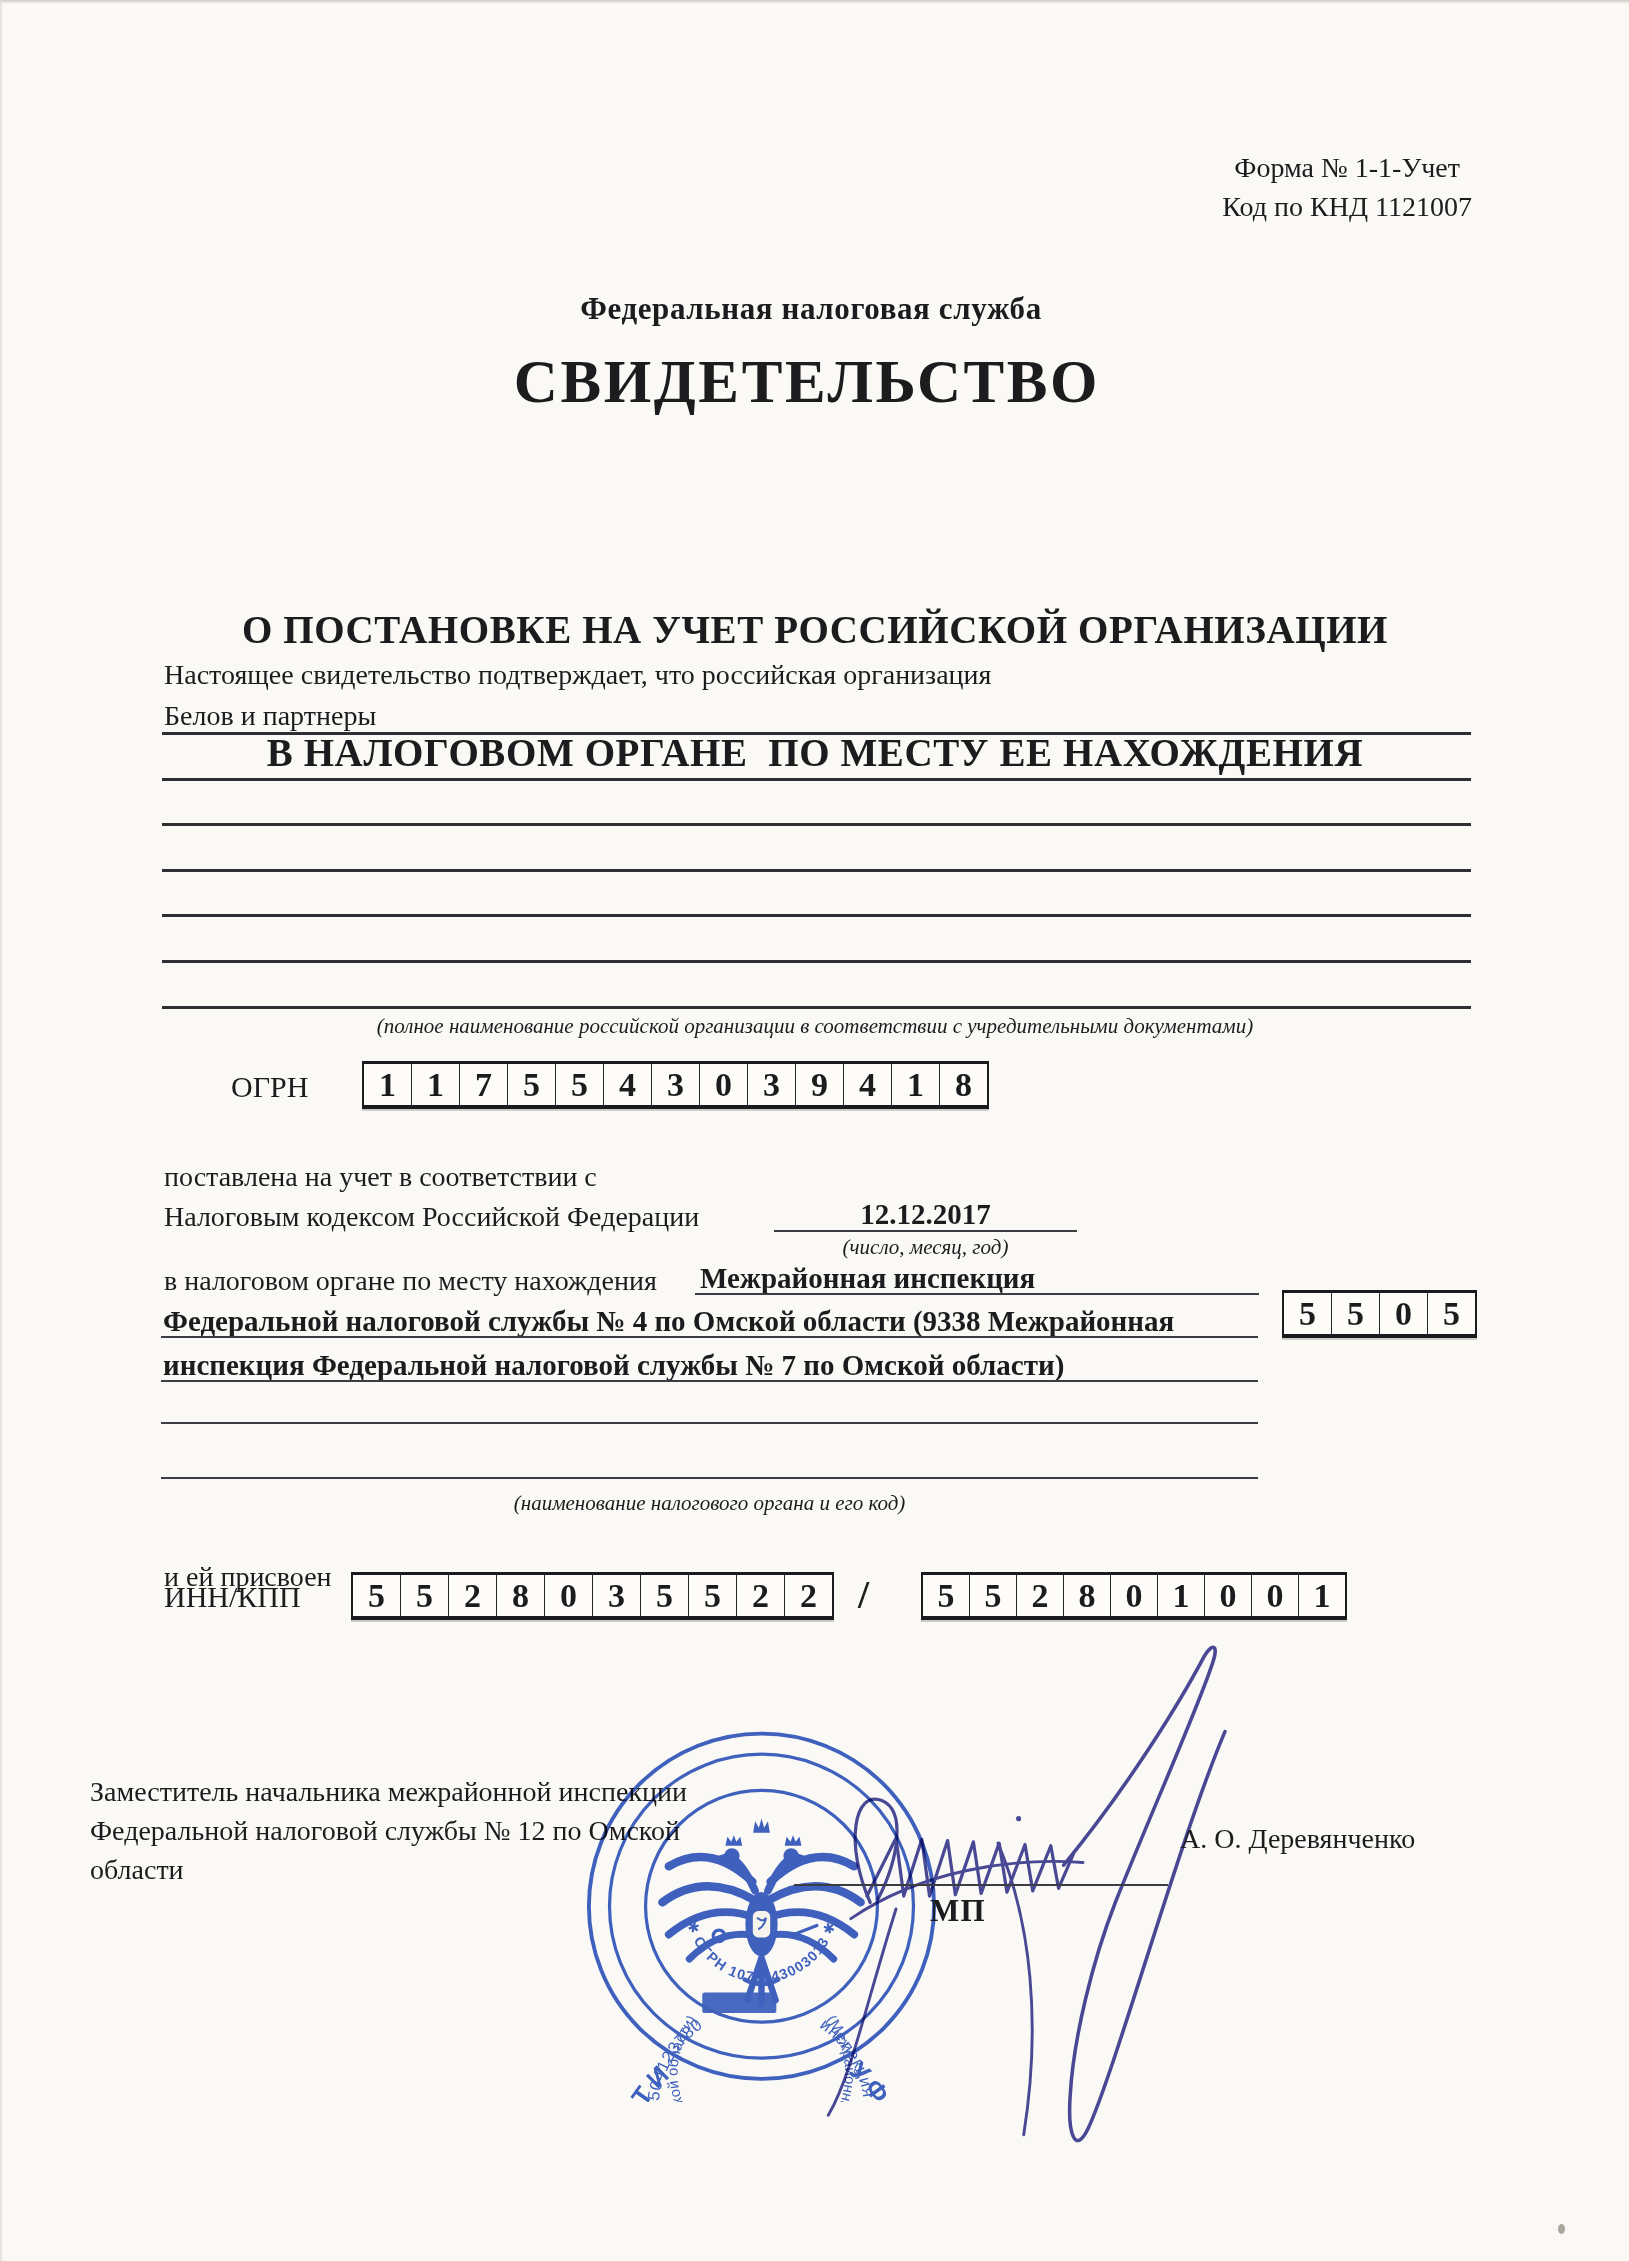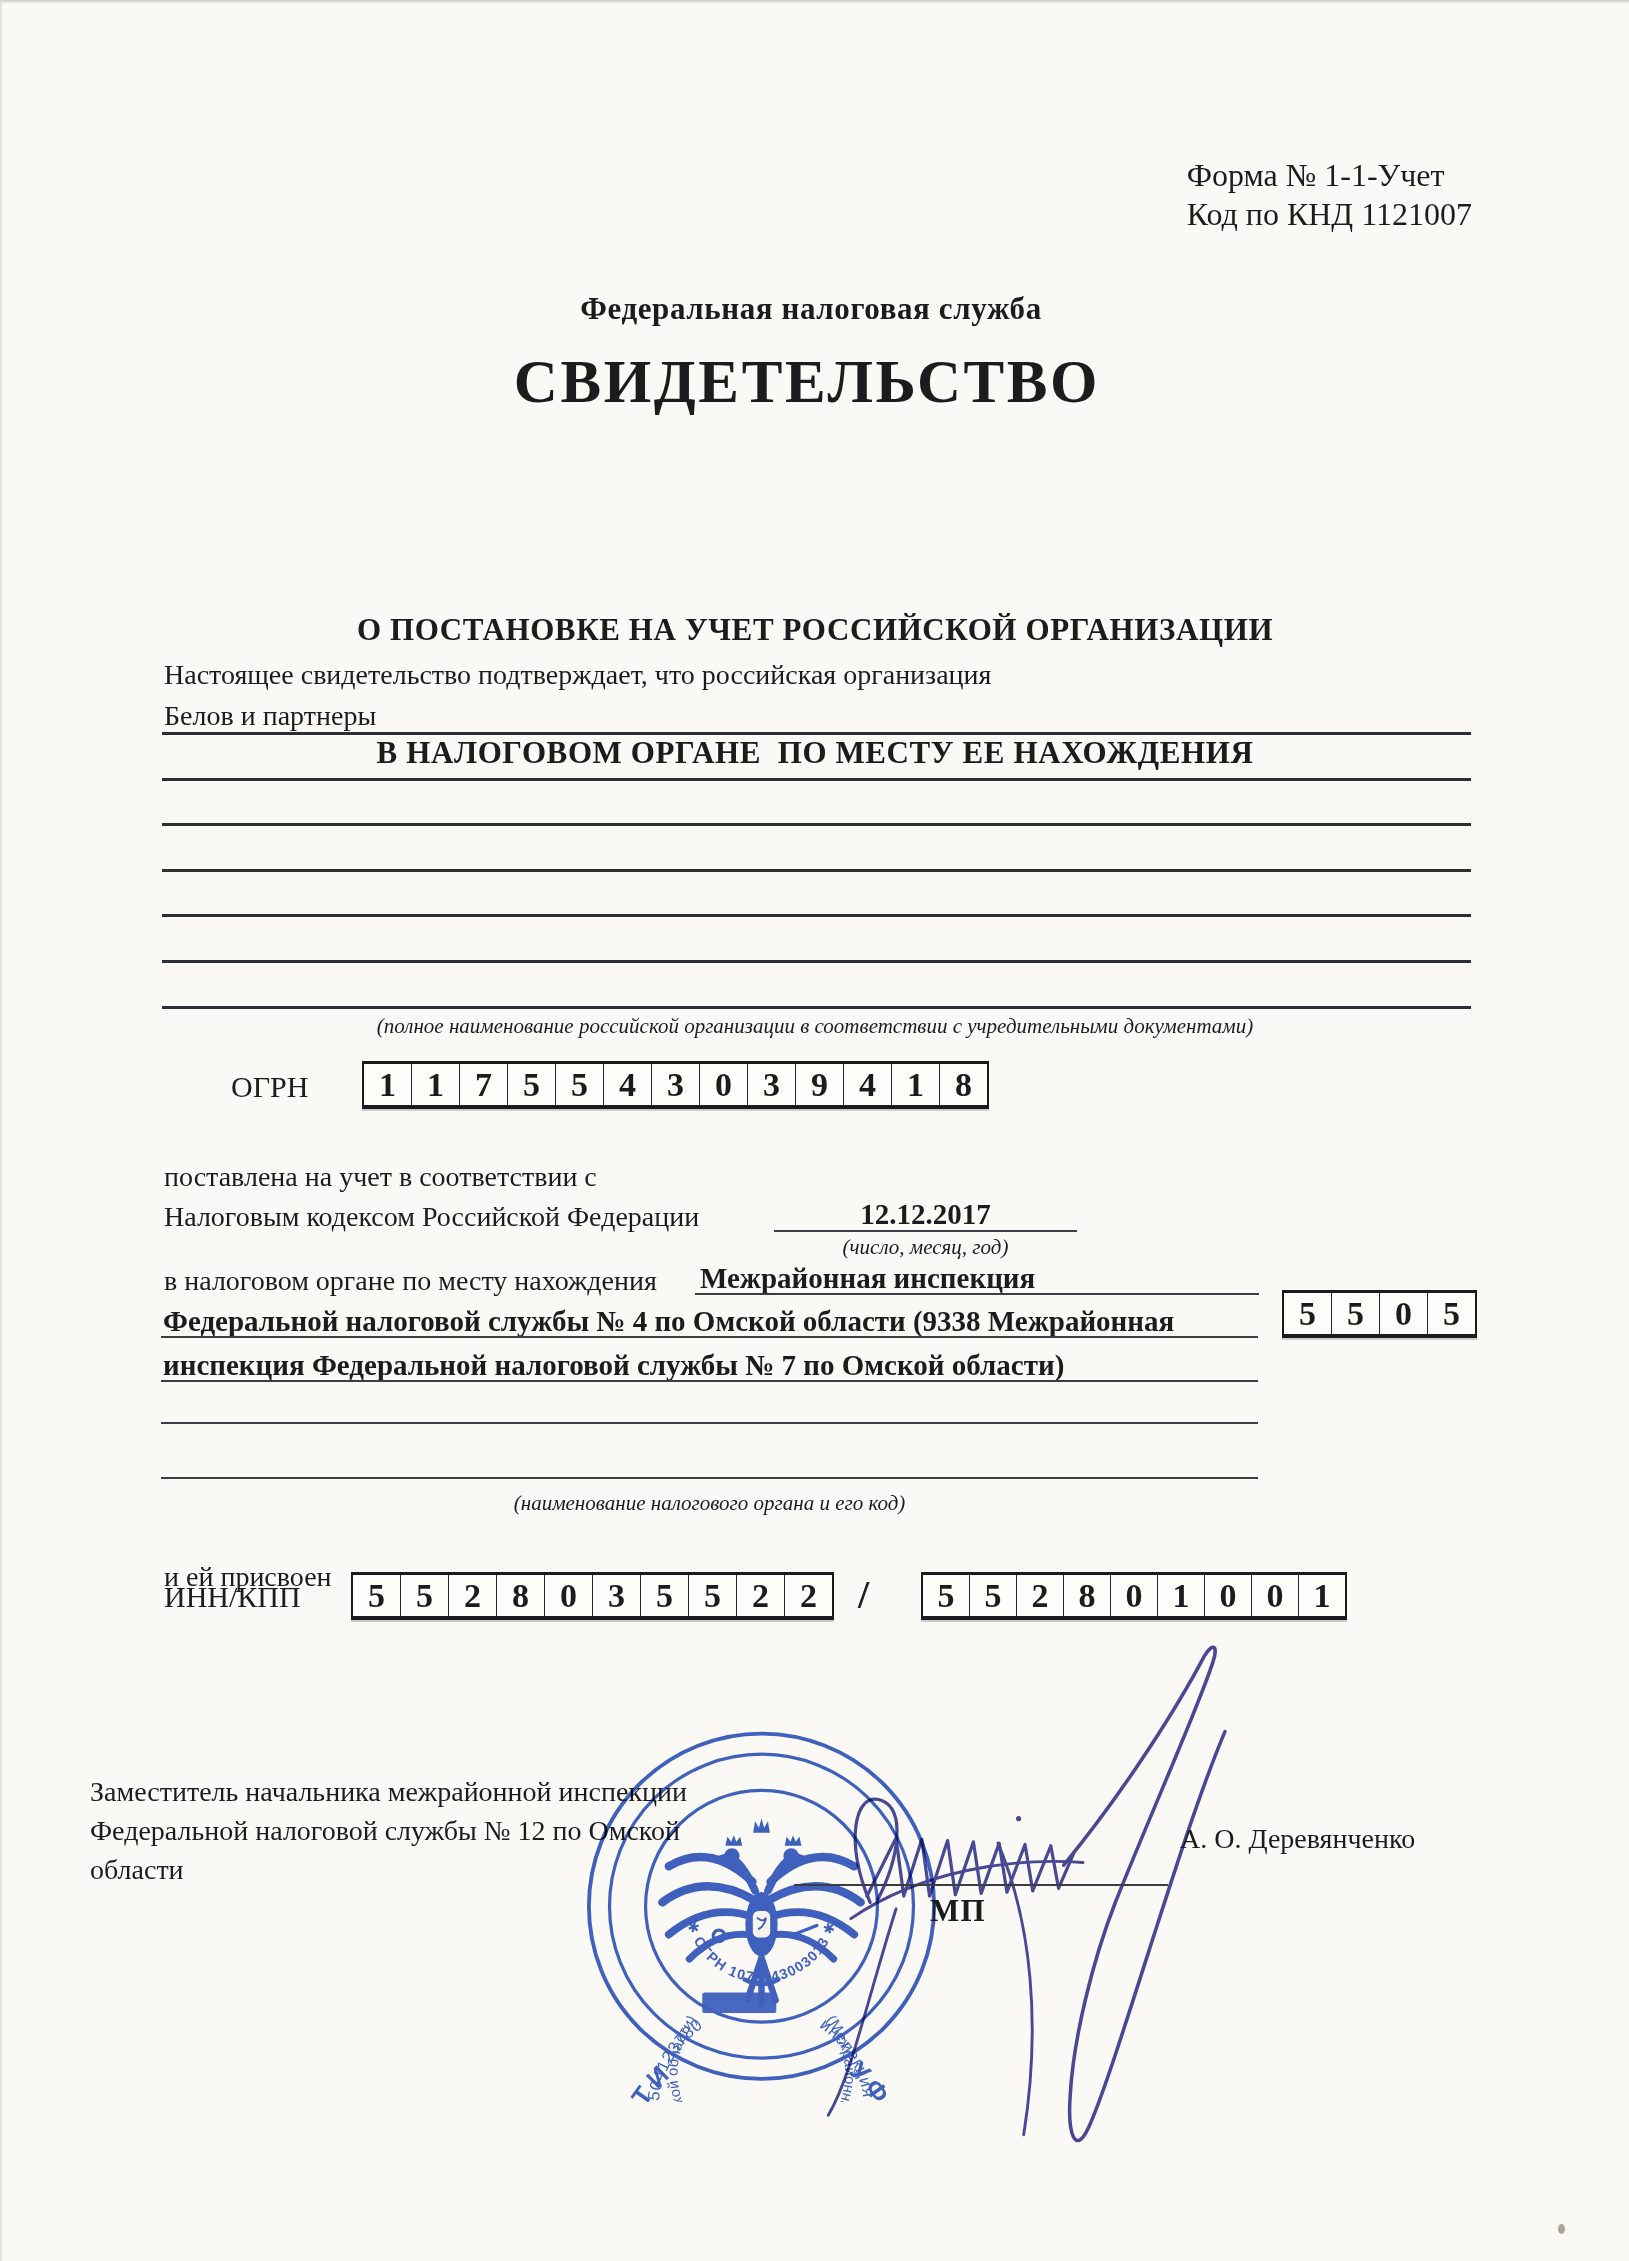--- a/index.html
+++ b/index.html
@@ -5,24 +5,24 @@
   html,body{margin:0;padding:0;background:#e9e7e2;}
   .page{
     position:relative; width:1630px; height:2261px; overflow:hidden;
     background:#faf9f5;
     font-family:"Liberation Serif","DejaVu Serif",serif;
     color:#1c1c1e;
   }
   .abs{position:absolute;}
   .edge-top{left:0;top:0;right:0;height:3.9px;background:linear-gradient(#cfccc5,rgba(207,204,197,0));}
   .edge-left{left:0;top:0;bottom:0;width:3.2px;background:linear-gradient(90deg,#dedbd4,rgba(222,219,212,0));}
-  .hdr-right{right:158px;top:148px;text-align:left;font-size:32px;line-height:39px;margin-top:8px;}
+  .hdr-right{right:158px;top:148px;text-align:center;font-size:28px;line-height:39px;}
   .agency{left:0;right:52px;top:291px;text-align:center;font-size:31px;font-weight:bold;letter-spacing:0.6px;padding-left:44px;}
   .doc-title{left:0;right:52px;top:347px;text-align:center;font-size:61px;font-weight:bold;letter-spacing:2.6px;padding-left:36px;}
-  .subtitle{left:0;right:0;top:527px;text-align:center;font-size:31px;font-weight:bold;line-height:41px;letter-spacing:0.6px;white-space:pre-wrap;}
+  .subtitle{left:0;right:0;top:527px;text-align:center;font-size:39px;font-weight:bold;line-height:41px;letter-spacing:0.6px;white-space:pre-wrap;}
   .body-text{font-size:28px;}
   .bold-field{font-size:29px;font-weight:bold;}
   .caption{font-style:italic;font-size:21px;text-align:center;}
   .rule{height:2.6px;background:#2e2f33;}
   .thinrule{height:1.9px;background:#3c3d42;}
   .digit-row{display:inline-flex;border:2.6px solid #1b1b1f;border-top-width:3.9px;border-bottom-width:4.5px;background:#fdfcf9;box-shadow:0 1.9px 0 rgba(60,60,60,.25);}
   .digit-row .cell{width:47px;height:41px;display:flex;align-items:center;justify-content:center;
      font-size:34px;font-weight:bold;border-right:1.9px solid #26262a;}
   .digit-row .cell:last-child{border-right:none;}
   .digit-row.kpp .cell{width:46px;}

